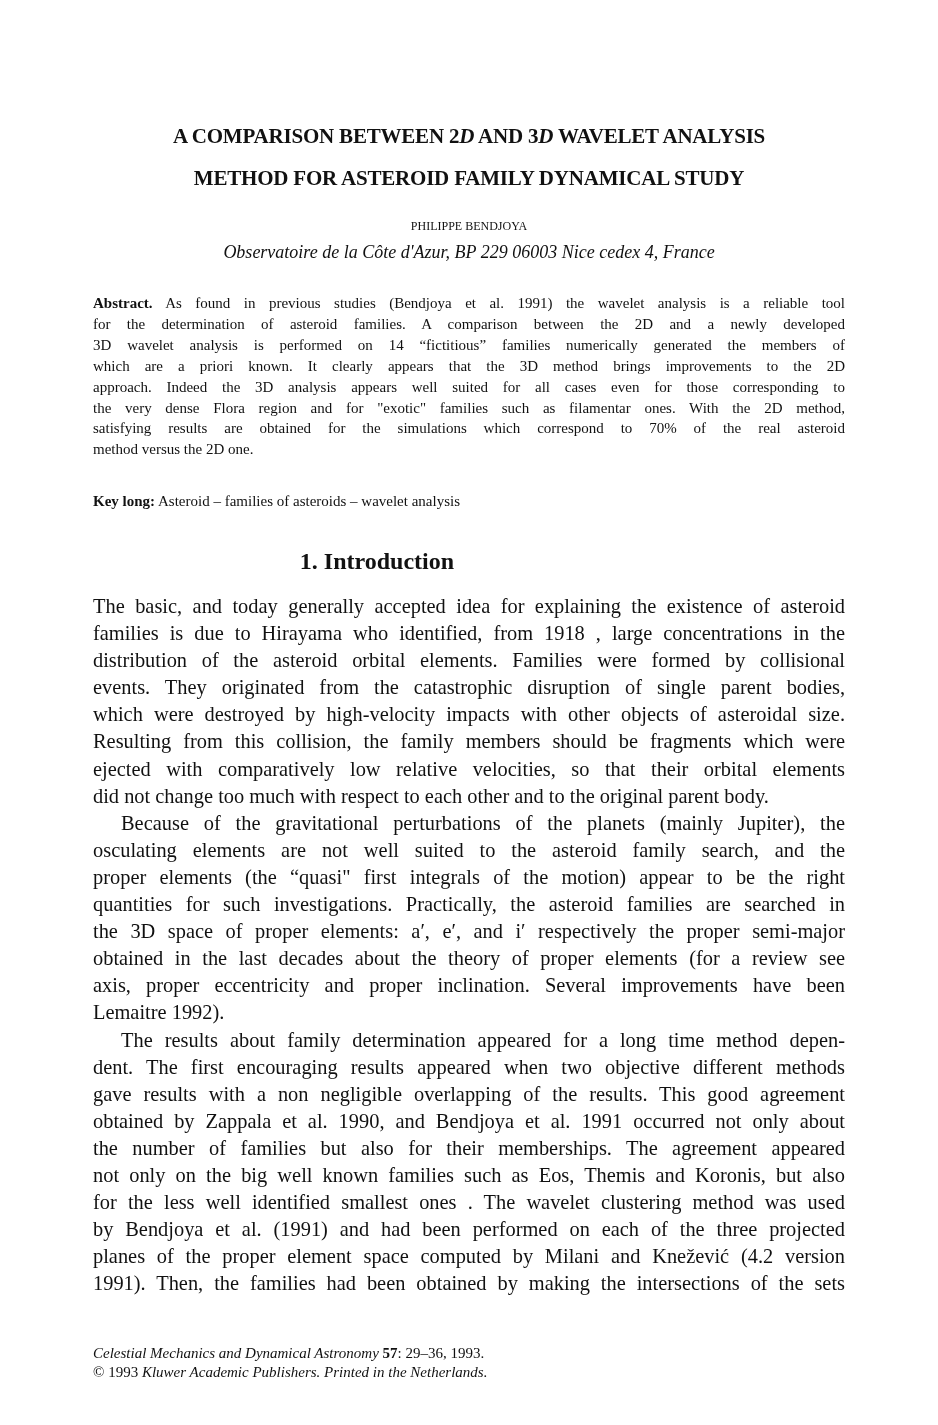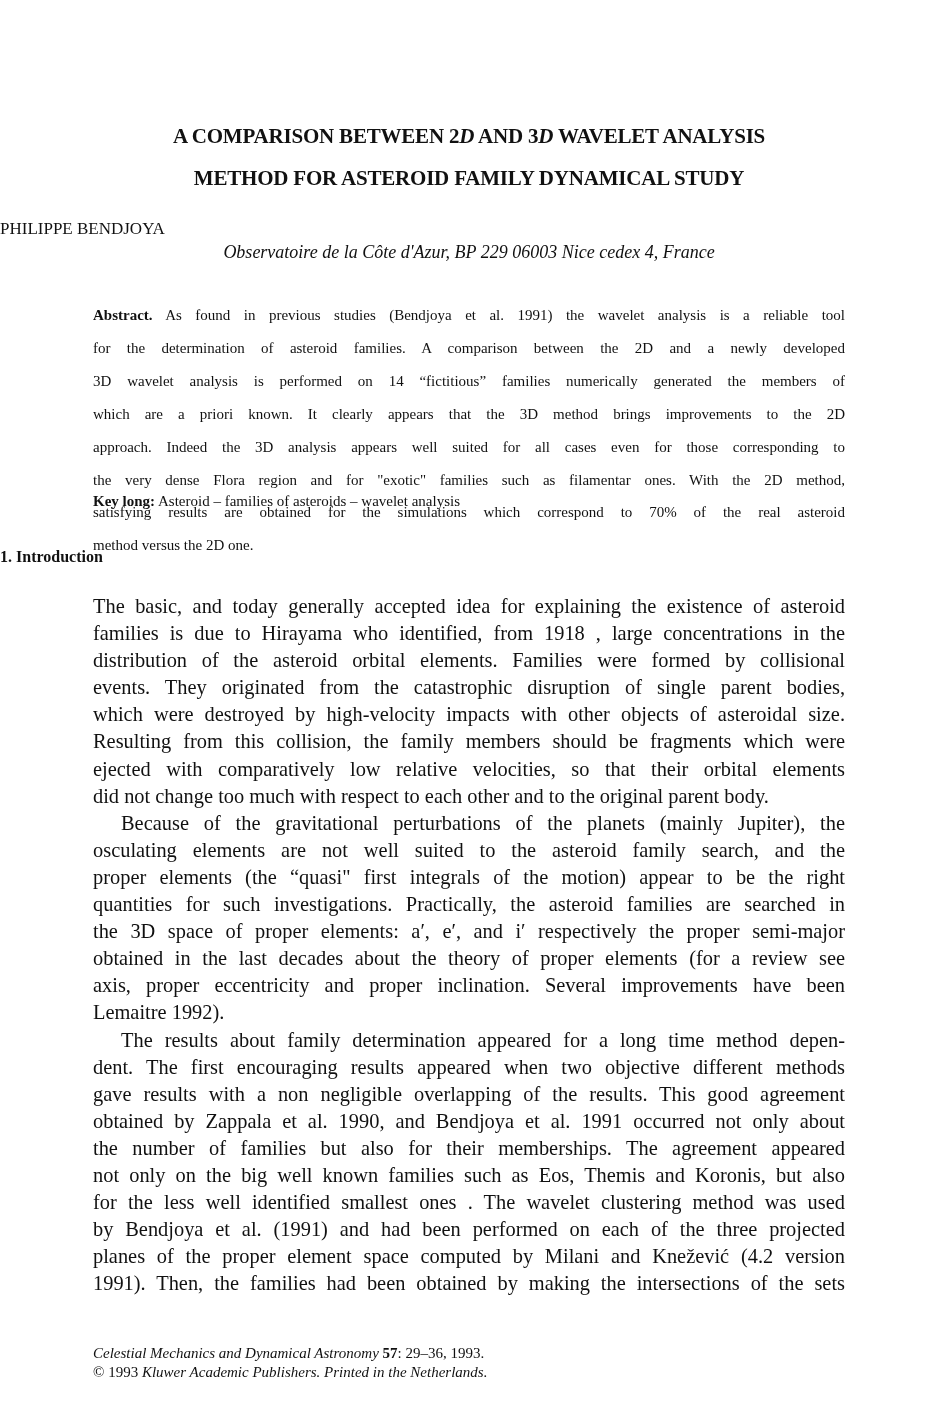--- a/index.html
+++ b/index.html
@@ -8,40 +8,40 @@
       font-family: "Liberation Serif", "DejaVu Serif", serif; color: #111;
     }
     .title {
       position: absolute; left: 0; width: 938px; text-align: center;
       font-weight: bold; font-size: 21px; letter-spacing: -0.2px;
     }
     .title i { font-weight: bold; font-style: italic; }
     #t1 { top: 124px; }
     #t2 { top: 166px; }
     .author {
-      position: absolute; top: 219px; left: 0; width: 938px; text-align: left;
-      font-size: 17px;
+      position: absolute; top: 219px; left: 0; width: 938px; text-align: center;
+      font-size: 12px;
     }
     .affil {
       position: absolute; top: 242px; left: 0; width: 938px; text-align: center;
       font-size: 18px; font-style: italic;
     }
     .abstract {
       position: absolute; top: 293px; left: 93px; width: 752px;
       font-size: 15px; line-height: 20.9px; text-align: justify;
     }
     .abstract b { font-weight: bold; }
-    .abstract .ln { display: block; text-align: justify; text-align-last: justify; white-space: nowrap; margin-top: 12px; }
+    .abstract .ln { display: block; text-align: justify; text-align-last: justify; white-space: nowrap; }
     .abstract .ln.last { text-align-last: left; }
     .keywords {
       position: absolute; top: 493px; left: 93px; width: 752px; font-size: 15px;
     }
     .section-head {
-      position: absolute; top: 548px; left: 0; width: 754px; 
-      font-weight: bold; font-size: 16px;
+      position: absolute; top: 548px; left: 0; width: 754px; text-align: center;
+      font-weight: bold; font-size: 24px;
     }
     .body-text {
       position: absolute; top: 593px; left: 93px; width: 752px;
       font-size: 20.4px; line-height: 27.1px;
     }
     .body-text .ln {
       display: block; white-space: nowrap; text-align: justify; text-align-last: justify;
       height: 27.1px;
     }
     .body-text .ln.last { text-align-last: left; }

